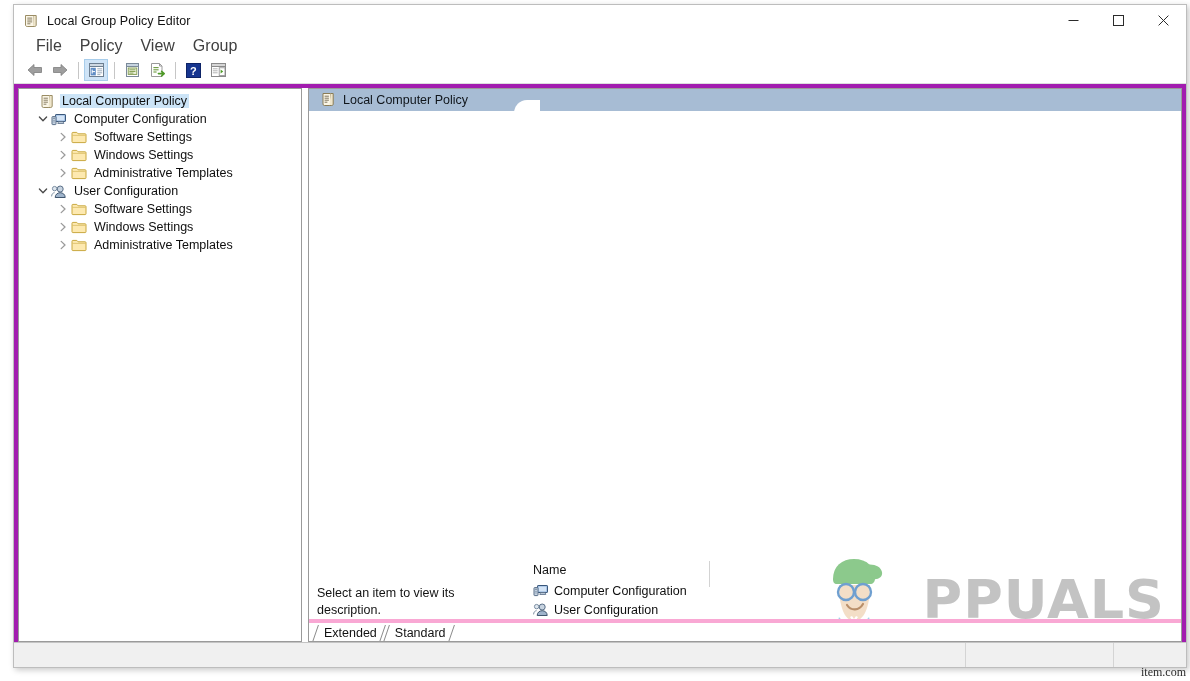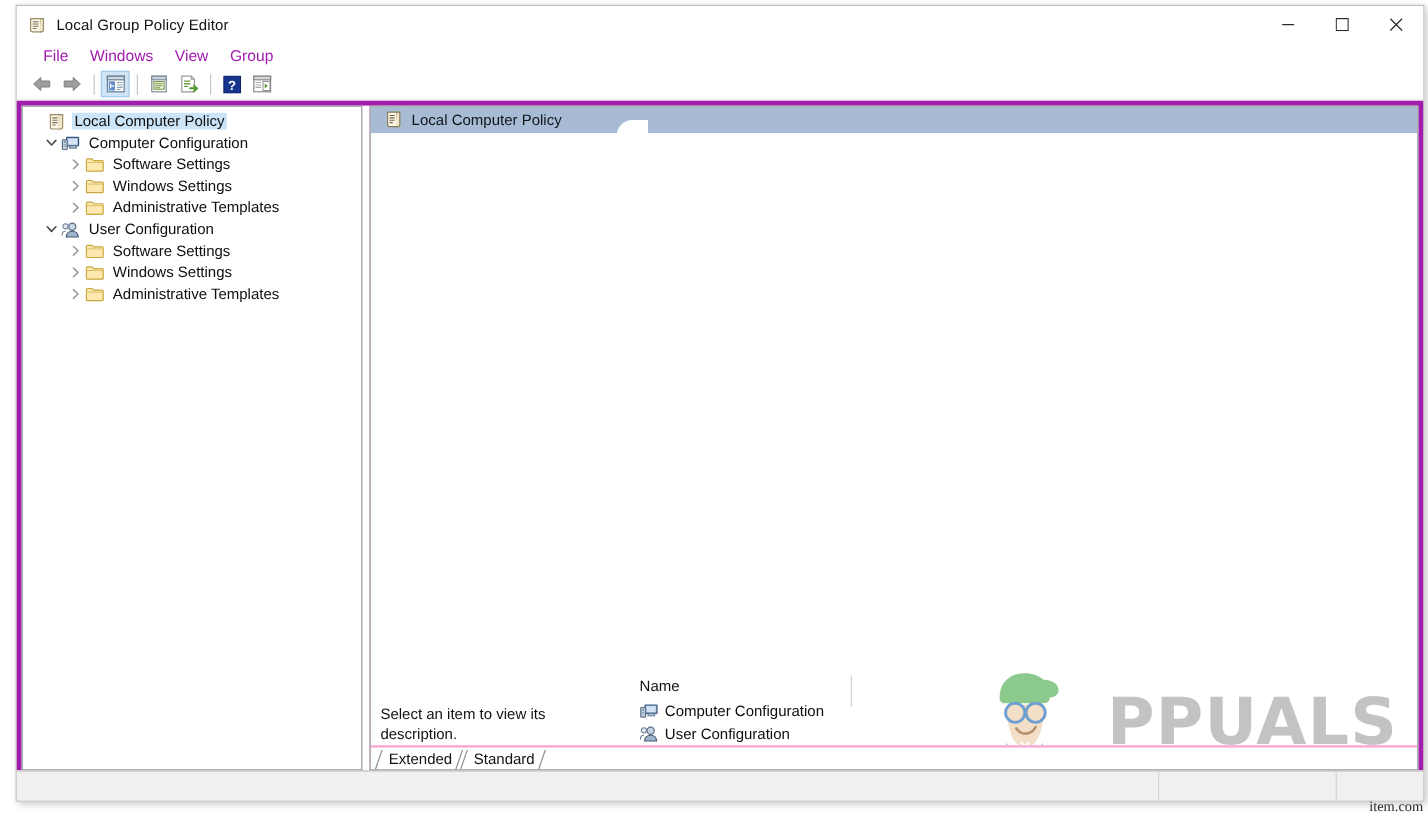--- a/index.html
+++ b/index.html
@@ -71,22 +71,22 @@
   
   .menubar {
     height: 21px;
     display: flex;
     align-items: center;
     padding-left: 13px;
     flex: none;
     background: #ffffff;
   }
   .menuitem {
-    font-size: 13px;
-    color: #a21caf;
+    font-size: 16px;
+    color: #404040;
     padding: 2px 9px 3px 9px;
     cursor: default;
   }
 
   
   .toolbar {
     height: 26px;
     display: flex;
     align-items: center;
     padding-left: 9px;
@@ -312,21 +312,21 @@
   }
 
   
   .tabs-strip {
     height: 18px;
     flex: none;
     display: flex;
     align-items: flex-end;
     padding-left: 3px;
     background: #ffffff;
-    border-top: 2px solid #f9a8d4;
+    border-top: 4px solid #f9a8d4;
     position: relative;
   }
   .tab {
     position: relative;
     height: 17px;
     display: flex;
     align-items: center;
     font-size: 12.5px;
     color: #111111;
     padding: 0 9px 0 12px;
@@ -414,21 +414,21 @@
         <svg width="11" height="11" viewBox="0 0 11 11">
           <line x1="0.6" y1="0.6" x2="10.4" y2="10.4" stroke="#2b2b2b" stroke-width="1"></line>
           <line x1="10.4" y1="0.6" x2="0.6" y2="10.4" stroke="#2b2b2b" stroke-width="1"></line>
         </svg>
       </div>
     </div>
   </div>
 
   <div class="menubar">
     <div class="menuitem">File</div>
-    <div class="menuitem">Windows</div>
+    <div class="menuitem">Policy</div>
     <div class="menuitem">View</div>
     <div class="menuitem">Group</div>
   </div>
 
   <div class="toolbar">
     <div class="tb-btn">
       <svg width="18" height="16" viewBox="0 0 18 16">
         <path d="M8 2.5 L2 8 L8 13.5 L8 10.5 L15.5 10.5 L15.5 5.5 L8 5.5 Z" fill="#9e9e9e" stroke="#7d7d7d" stroke-width="0.8" stroke-linejoin="round"></path>
       </svg>
     </div>

